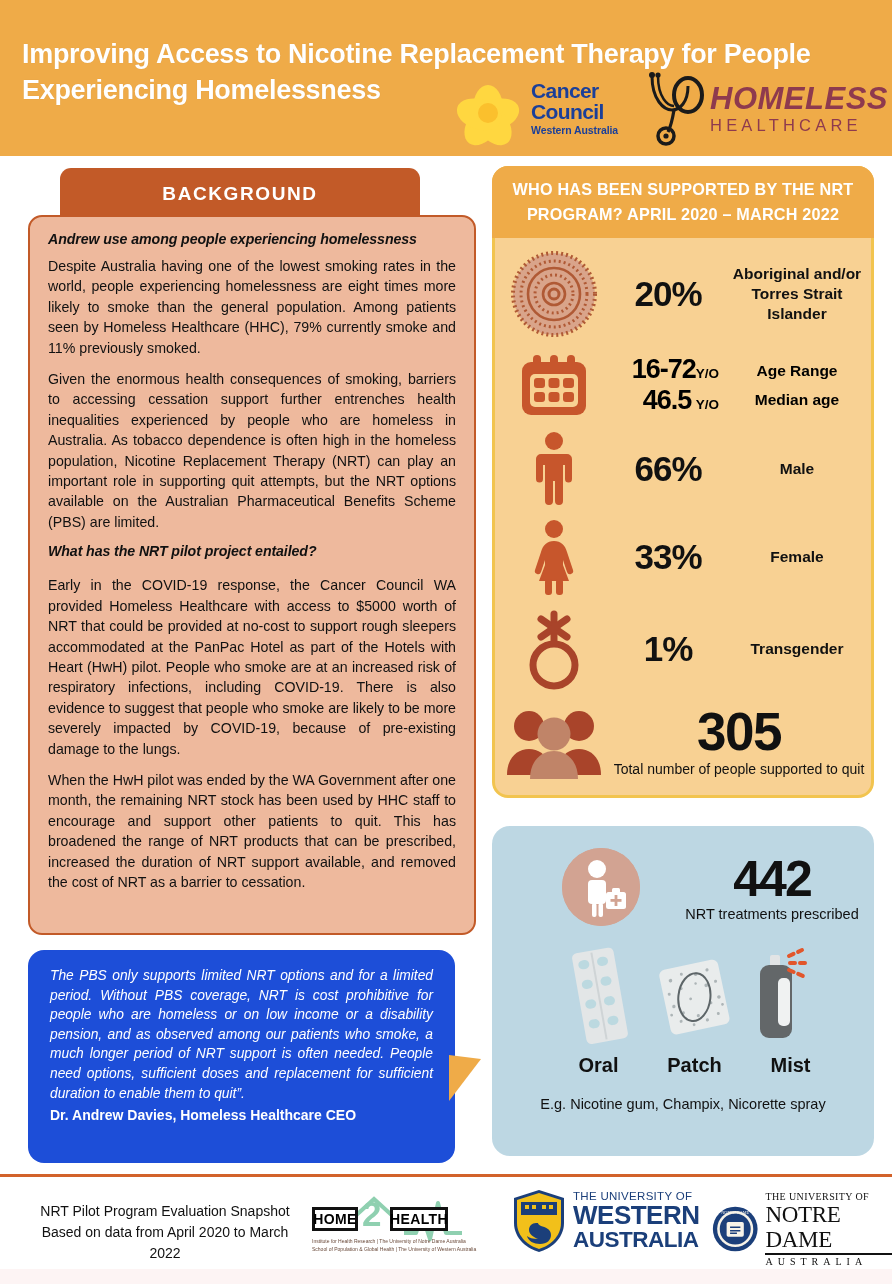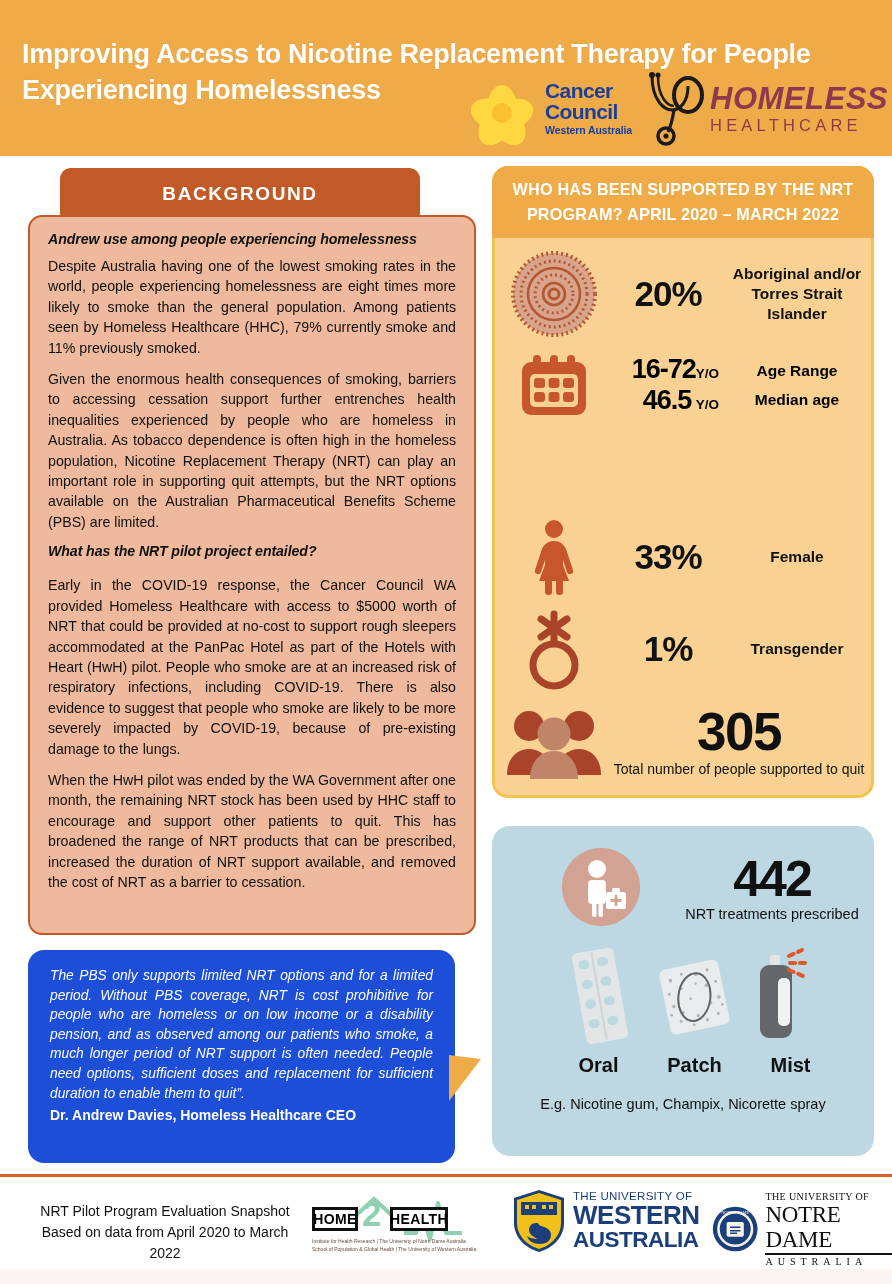--- a/index.html
+++ b/index.html
@@ -19,21 +19,21 @@
   }
   #header-title {
     position:absolute; left:22px; top:36px; width:860px;
     color:#ffffff; font-weight:bold; font-size:27px; line-height:36px;
     letter-spacing:-0.3px;
     font-family:"Liberation Sans", sans-serif;
     text-shadow:0 0 1px rgba(0,0,0,.12);
   }
   #header-logos {
     position:absolute; right:4px; top:68px; height:80px;
-    display:flex; align-items:center; gap:6px;
+    display:flex; align-items:center; gap:20px;
   }
   
   .cc-logo { position:relative; display:flex; align-items:center; height:78px; }
   .cc-flower { position:relative; width:86px; height:78px; }
   .cc-petal {
     position:absolute; background:#ffd740; border-radius:50% 50% 50% 50%;
     width:30px; height:46px; left:28px; top:16px;
     transform-origin:50% 70%;
   }
   .cc-center { position:absolute; width:20px;height:20px;border-radius:50%;
@@ -283,20 +283,32 @@
           <span class="agebig" style="font-weight:bold;">46.5</span>
           <span class="agesmall" style="font-weight:bold;">Y/O</span>
         </div>
       </div>
       <div style="flex:1;text-align:center;">
         <div style="font-weight:bold;font-size:15.5px;line-height:29px;">Age Range</div>
         <div style="font-weight:bold;font-size:15.5px;line-height:29px;">Median age</div>
       </div>
     </div>
 
+    <div class="srow" style="top:256px;height:88px;">
+      <div class="sicon">
+        <svg width="46" height="76" viewBox="0 0 46 76">
+          <circle cx="23" cy="10" r="9" fill="#c7562c"></circle>
+          <path d="M10 23 h26 a5 5 0 0 1 5 5 v20 a3.5 3.5 0 0 1 -7 0 v-14 h-2 v36 a4 4 0 0 1 -8 0 v-20 h-2 v20 a4 4 0 0 1 -8 0 v-36 h-2 v14 a3.5 3.5 0 0 1 -7 0 v-20 a5 5 0 0 1 5 -5 z" fill="#c7562c"></path>
+        </svg>
+      </div>
+      <div class="sval">
+        <span class="pct">66%</span>
+      </div>
+      <div class="slab">Male</div>
+    </div>
 
     <div class="srow" style="top:344px;height:88px;">
       <div class="sicon">
         <svg width="46" height="76" viewBox="0 0 46 76">
           <circle cx="23" cy="10" r="9" fill="#c7562c"></circle>
           <path d="M23 22 c-7 0 -11 4 -13 11 l-6 18 a3 3 0 0 0 6 2 l4 -12 v5 l-6 16 h30 l-6 -16 v-5 l4 12 a3 3 0 0 0 6 -2 l-6 -18 c-2 -7 -6 -11 -13 -11 z" fill="#c7562c"></path>
           <rect x="14" y="60" width="7" height="16" rx="3" fill="#c7562c"></rect>
           <rect x="25" y="60" width="7" height="16" rx="3" fill="#c7562c"></rect>
         </svg>
       </div>

